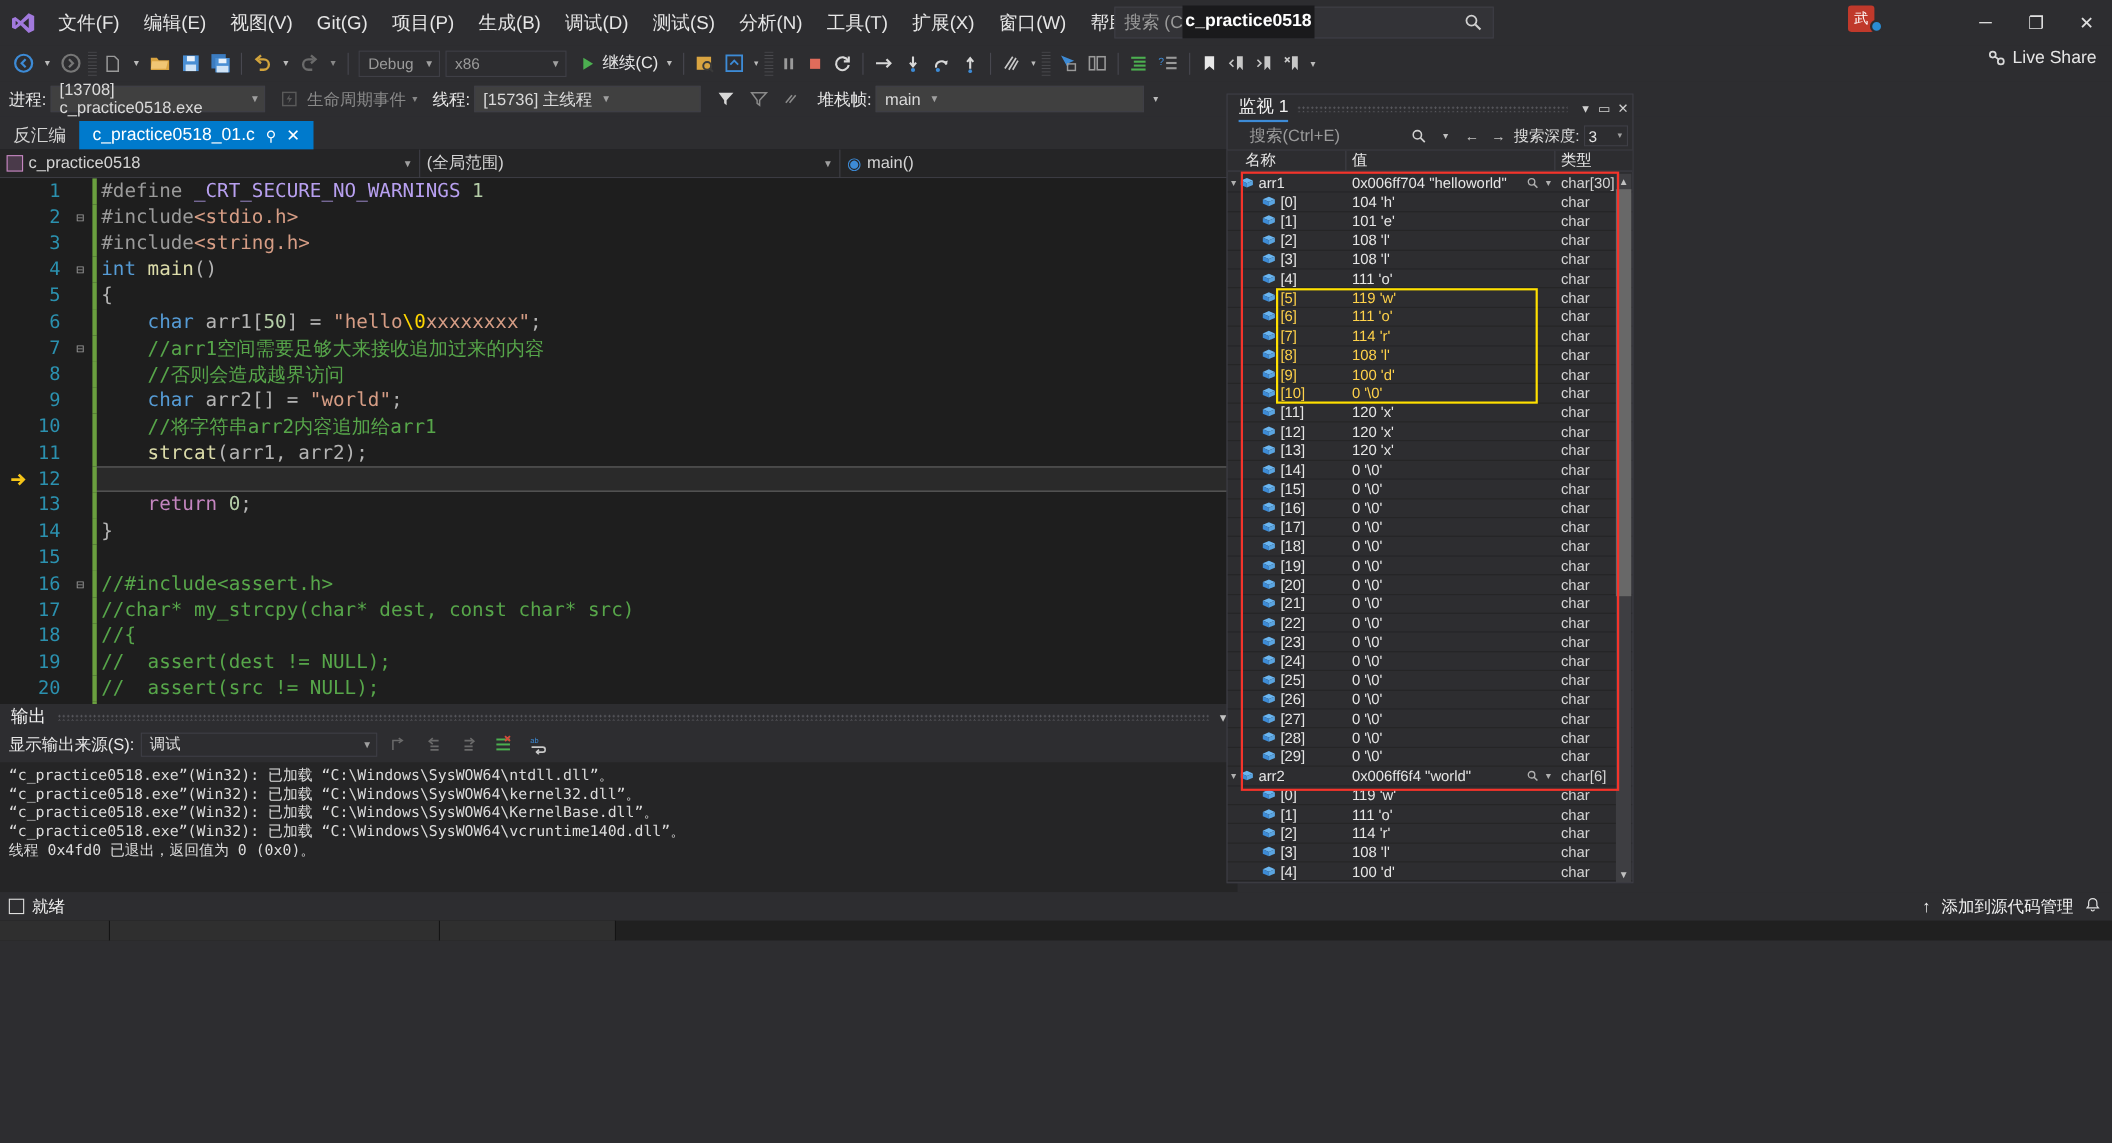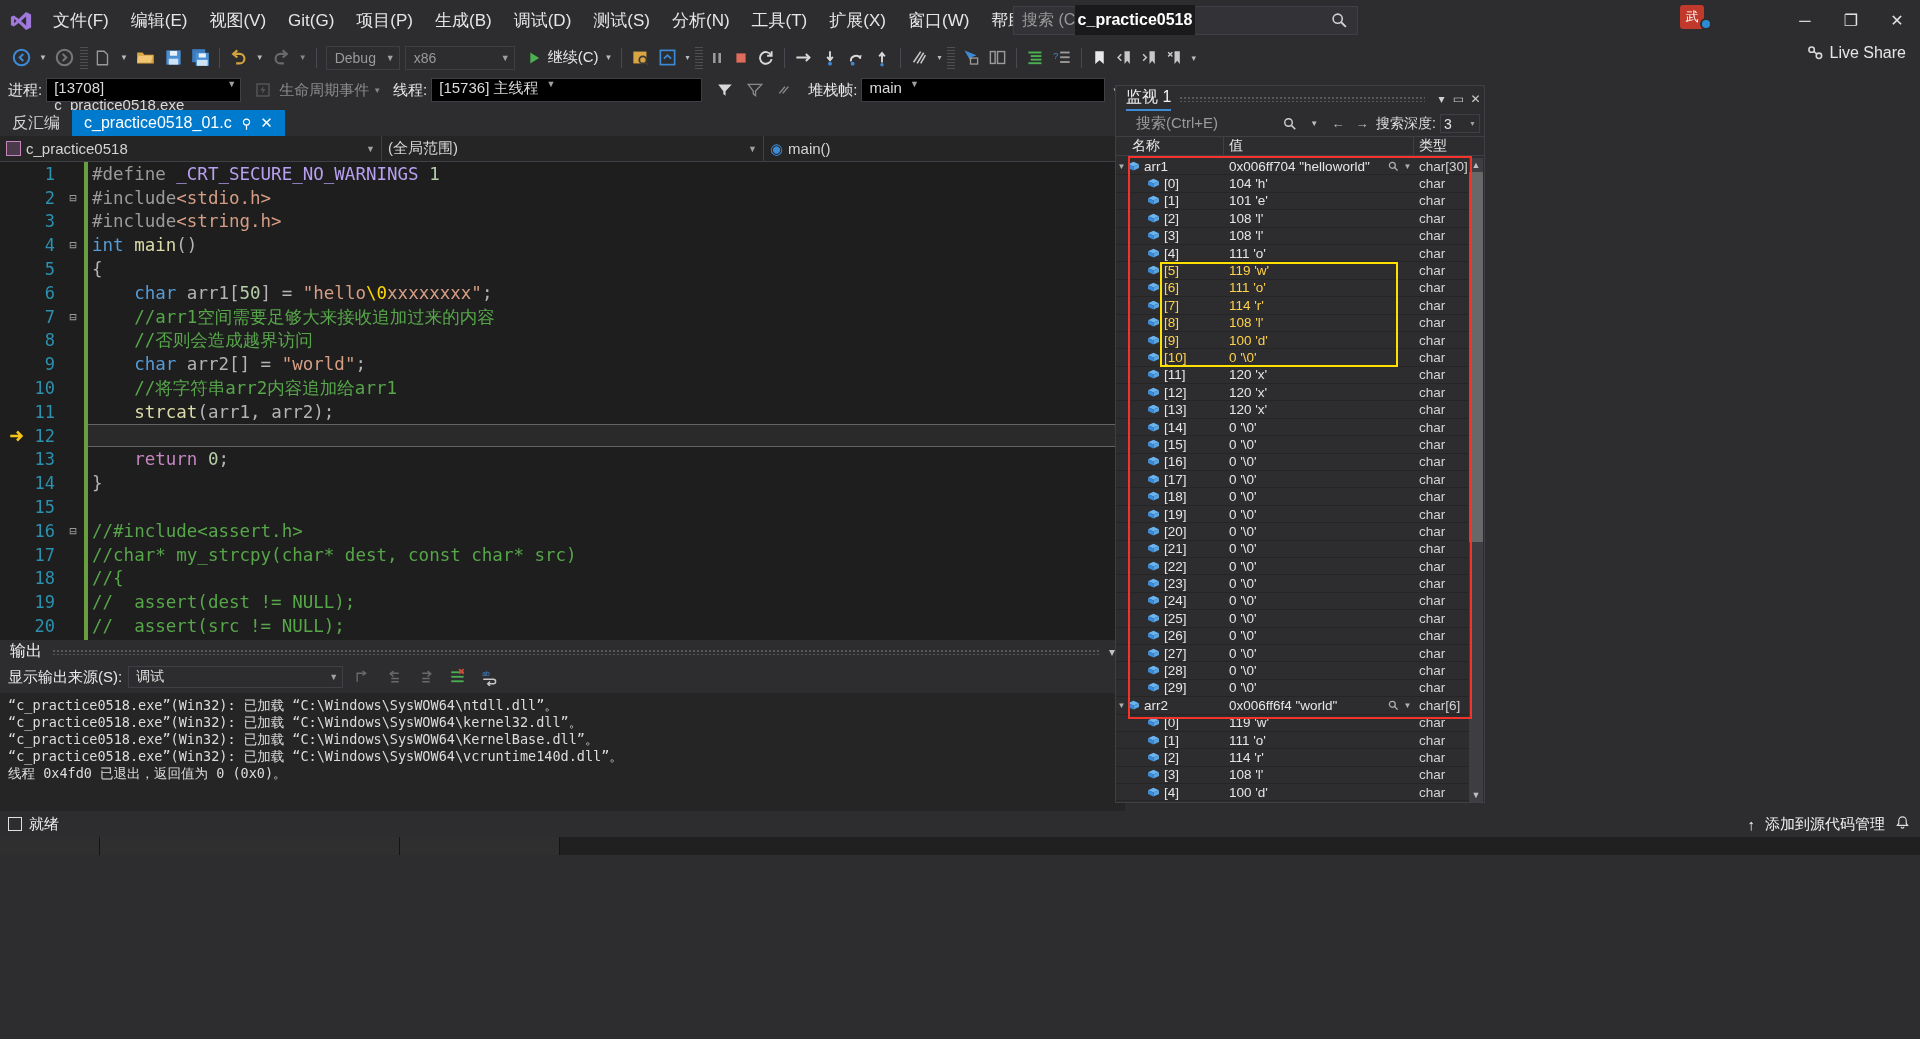--- a/index.html
+++ b/index.html
@@ -35,21 +35,21 @@
   .tb-grip { width:8px; height:22px; background-image:repeating-linear-gradient(to bottom,#6a6a70 0 1px,transparent 1px 3px); background-size:3px 3px; background-repeat:repeat; opacity:.55; margin:0 2px; }
   .combo { height:24px; border:1px solid #3f3f46; background:#2d2d30; display:flex; align-items:center; padding:0 4px 0 8px; font-size:14px; color:#9a9a9a; }
   .combo .cv { flex:1; white-space:nowrap; }
   .combo .car { font-size:9px; color:#a0a0a0; margin-left:6px; }
   .tb-text { font-size:15px; color:#e6e6e6; padding:0 2px; }
   .live-share { position:absolute; right:14px; top:44px; display:flex; align-items:center; gap:6px; font-size:16px; color:#e6e6e6; }
 
   
   .debugbar { position:absolute; left:0; top:74px; width:1920px; height:32px; background:#2d2d30; display:flex; align-items:center; padding-left:8px; gap:4px; }
   .dbg-label { font-size:15px; color:#e6e6e6; white-space:nowrap; }
-  .dbg-combo { height:24px; border:1px solid #3f3f46; background:#000000; display:flex; padding:0 4px 0 7px; font-size:15px; color:#dadada; }
+  .dbg-combo { height:24px; border:1px solid #3f3f46; background:#404040; display:flex; align-items:center; padding:0 4px 0 7px; font-size:15px; color:#dadada; }
   .dbg-combo .car { font-size:9px; color:#a0a0a0; margin-left:8px; }
 
   
   .editor-region { position:absolute; left:0; top:110px; width:1131px; height:665px; background:#1e1e1e; }
   .tabstrip { position:absolute; left:0; top:0; width:1131px; height:26px; background:#2d2d30; display:flex; align-items:flex-end; }
   .tab { height:26px; display:flex; align-items:center; padding:0 12px; font-size:16px; color:#d4d4d4; }
   .tab.active { background:#007acc; color:#fff; }
   .tab .pin { margin-left:10px; font-size:13px; }
   .tab .x { margin-left:9px; font-size:15px; }
   .navbar { position:absolute; left:0; top:26px; width:1131px; height:26px; background:#252526; display:flex; align-items:center; border-bottom:1px solid #3f3f46; }
@@ -429,21 +429,21 @@
     </div>
     <div class="tb-item" style="margin-left:6px">
       <svg width="16" height="16" viewBox="0 0 16 16">
           <rect x="2" y="2" width="12" height="12" fill="none" stroke="#5a5a5a" stroke-width="1.3"></rect>
           <path d="M8.5 4 5.5 8.5h2.5L7 12l3.5-4.8H8z" fill="#5a5a5a"></path>
         </svg>
     </div>
     <span class="dbg-label" style="color:#8a8a8a">生命周期事件</span>
     <span style="font-size:8px;color:#888">▼</span>
     <span class="dbg-label" style="margin-left:8px">线程:</span>
-    <div class="dbg-combo" style="width:271px">
+    <div class="dbg-combo" style="width:206px">
       <span>[15736] 主线程</span>
       <span class="car">▼</span>
     </div>
     <div class="tb-item" style="margin-left:6px">
       <svg width="18" height="18" viewBox="0 0 16 16">
           <path d="M2 3h12L8.5 9v4L6.5 11.5V9z" fill="#d8d8d8"></path>
         </svg>
     </div>
     <div class="tb-item">
       <svg width="18" height="18" viewBox="0 0 16 16">

